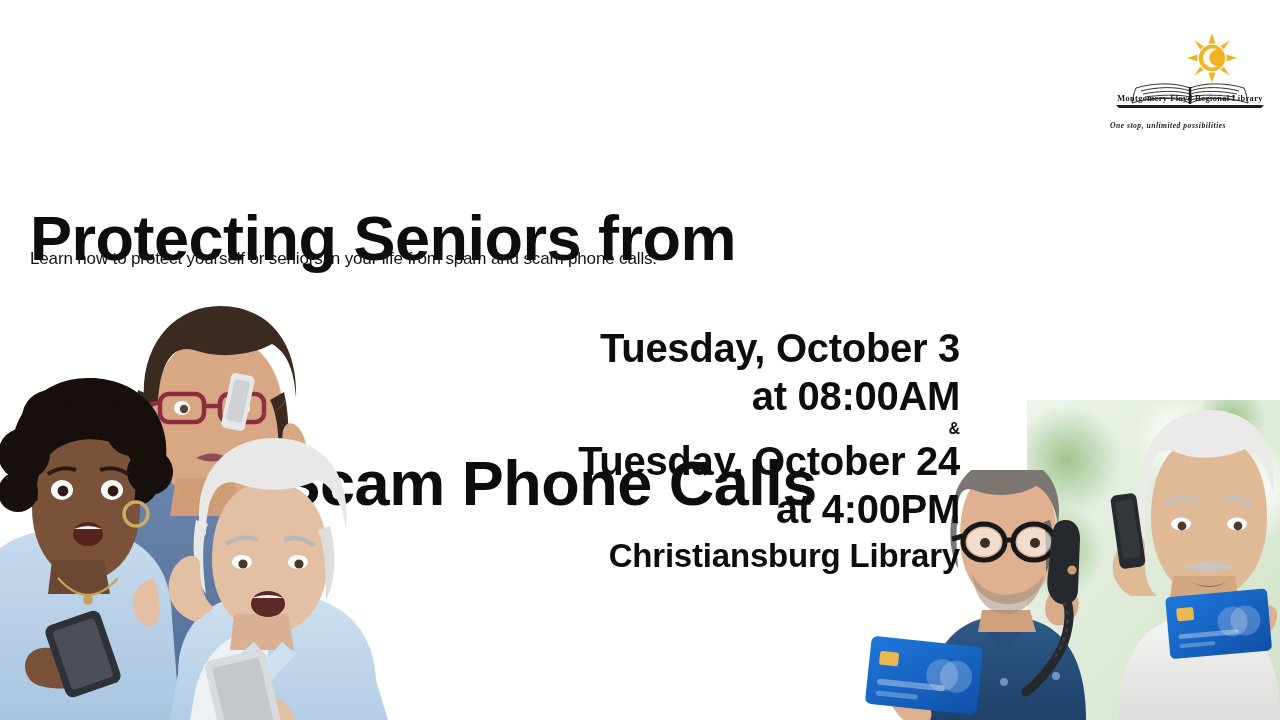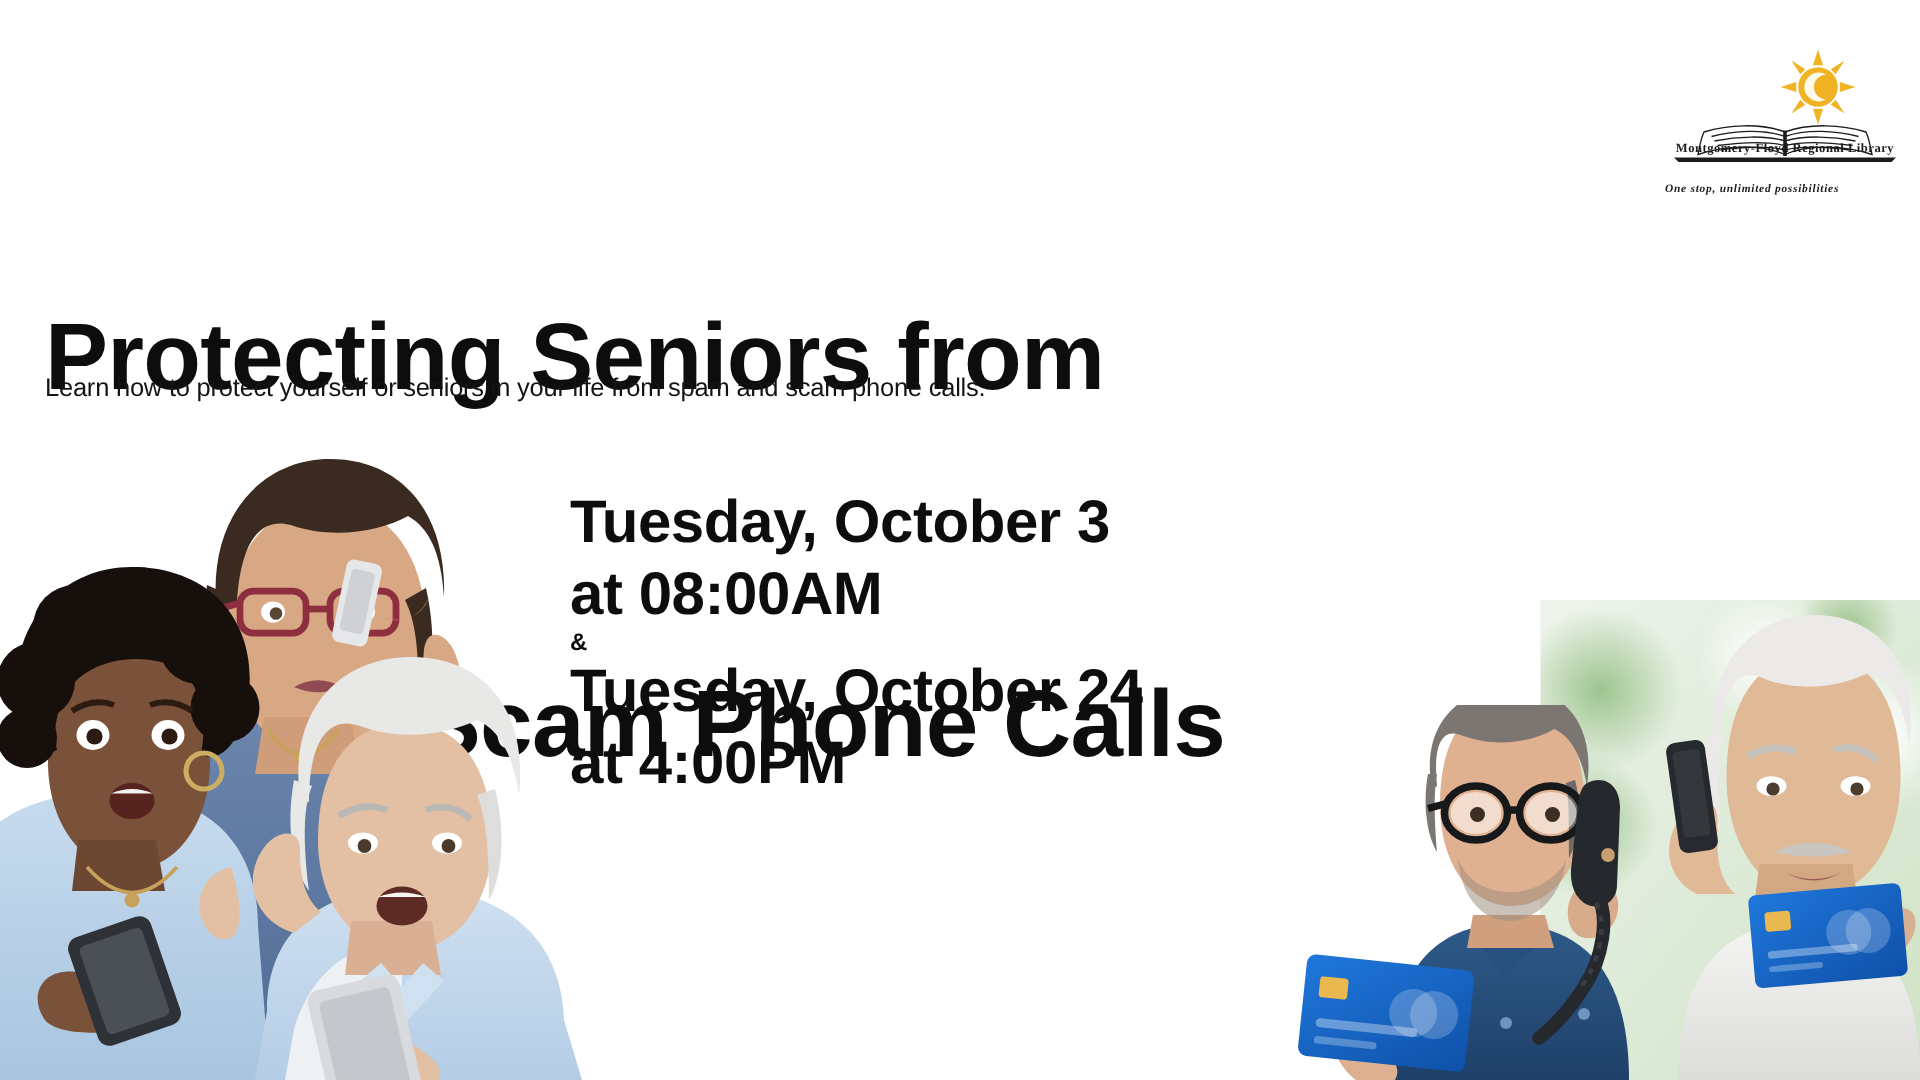--- a/index.html
+++ b/index.html
@@ -47,21 +47,21 @@
   
   .subtitle {
     position:absolute; left:30px; top:248px; width:1240px;
     font-size:17px; line-height:1.25; font-weight:400;
     color:#141414; letter-spacing:-0.15px; white-space:nowrap;
   }
 
   
   .details {
     position:absolute; left:380px; top:325px; width:580px;
-    text-align:left; color:#0d0d0d; font-weight:bold; z-index:6;
+    text-align:right; color:#0d0d0d; font-weight:bold; z-index:6;
   }
   .d-line { display:block; white-space:nowrap; }
   .d-big  { font-size:40px; line-height:1.19; letter-spacing:-0.3px; }
   .d-venue{ font-size:33px; line-height:1.30; letter-spacing:-0.2px; margin-top:2px; }
 
   
   .photo-left {
     position:absolute; left:0px; top:282px;
     width:440px; height:438px; z-index:3;
   }
@@ -367,15 +367,16 @@
       </g>
     </svg>
   </div>
 
   <div class="details">
     <span class="d-line d-big">Tuesday, October 3</span>
     <span class="d-line d-big">at 08:00AM</span>
     <span class="d-line d-amp">&amp;</span>
     <span class="d-line d-big">Tuesday, October 24</span>
     <span class="d-line d-big">at 4:00PM</span>
+    <span class="d-line d-venue">Christiansburg Library</span>
   </div>
 
 </div>
 
 </body></html>

